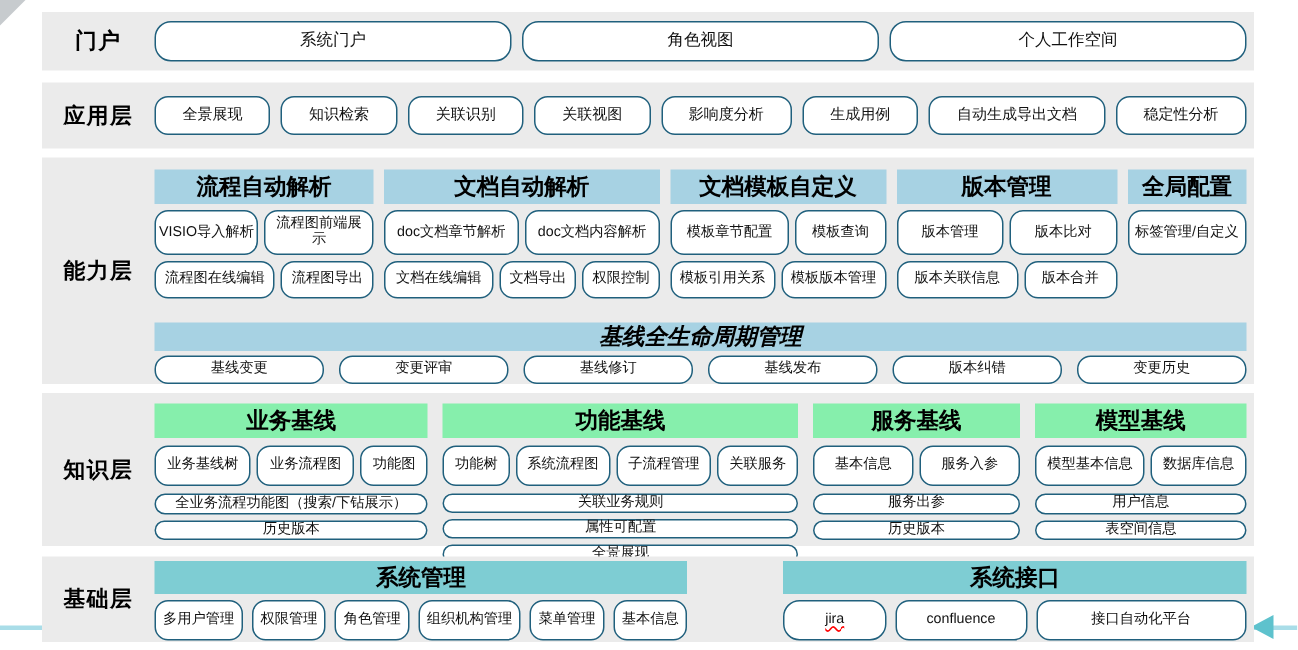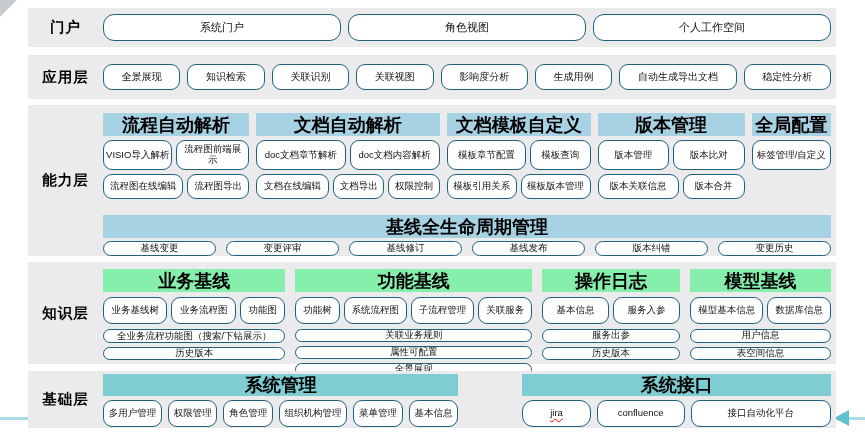--- a/index.html
+++ b/index.html
@@ -37,34 +37,34 @@
     line-height:1.15; padding:0 3px; white-space:nowrap; min-width:0; color:#111; }
   .btn.wrap { white-space:normal; }
   .big { flex:1 1 0; height:27px; font-size:11px; border-radius:11px; }
   .app-btn { flex:1 1 auto; height:26px; font-size:10px; }
   .sm { flex:1 1 auto; font-size:9.5px; }
 
   
   .groups { display:flex; }
   .group { display:flex; flex-direction:column; min-width:0; }
   .g-hdr { display:flex; align-items:center; justify-content:center;
-    font-weight:bold; font-size:18px; }
+    font-weight:bold; font-size:15px; }
   .hdr-blue { background:#a7d2e3; }
   .hdr-teal { background:#7ecdd3; }
   .hdr-pale { background:#86efac; }
   .row { display:flex; gap:4px; }
 
   
   #band-cap .content { padding-top:8px; }
   #band-cap .groups { gap:7px; }
   #band-cap .g-hdr { height:23px; }
   #band-cap .group { gap:4px; }
   .cap-r1 { height:30px; }
   .cap-r2 { height:25px; }
-  .baseline-hdr { height:21px; margin-top:16px; }
+  .baseline-hdr { height:21px; margin-top:16px;font-style:italic; }
   .baseline-row { height:25px; margin-top:3px; gap:10px; }
   .baseline-row .btn { flex:1 1 0; font-size:9.5px; }
 
   
   #band-knw .content { padding-top:7px; }
   #band-knw .groups { gap:10px; }
   #band-knw .g-hdr { height:23px; }
   #band-knw .group { gap:5px; }
   .knw-r1 { height:27px; }
   .knw-r2 { height:31px;flex-direction:column; }
@@ -204,21 +204,21 @@
             <div class="btn sm">关联服务</div>
           </div>
           <div class="row knw-r2">
             <div class="btn sm">关联业务规则</div>
             <div class="btn sm">属性可配置</div>
             <div class="btn sm">全景展现</div>
             <div class="btn sm">历史版本</div>
           </div>
         </div>
         <div class="group" style="flex:140 1 0">
-          <div class="g-hdr hdr-pale">操作日志</div>
+          <div class="g-hdr hdr-pale">服务基线</div>
           <div class="row knw-r1">
             <div class="btn sm">基本信息</div>
             <div class="btn sm">服务入参</div>
           </div>
           <div class="row knw-r2">
             <div class="btn sm">服务出参</div>
             <div class="btn sm">历史版本</div>
           </div>
         </div>
         <div class="group" style="flex:143 1 0">

